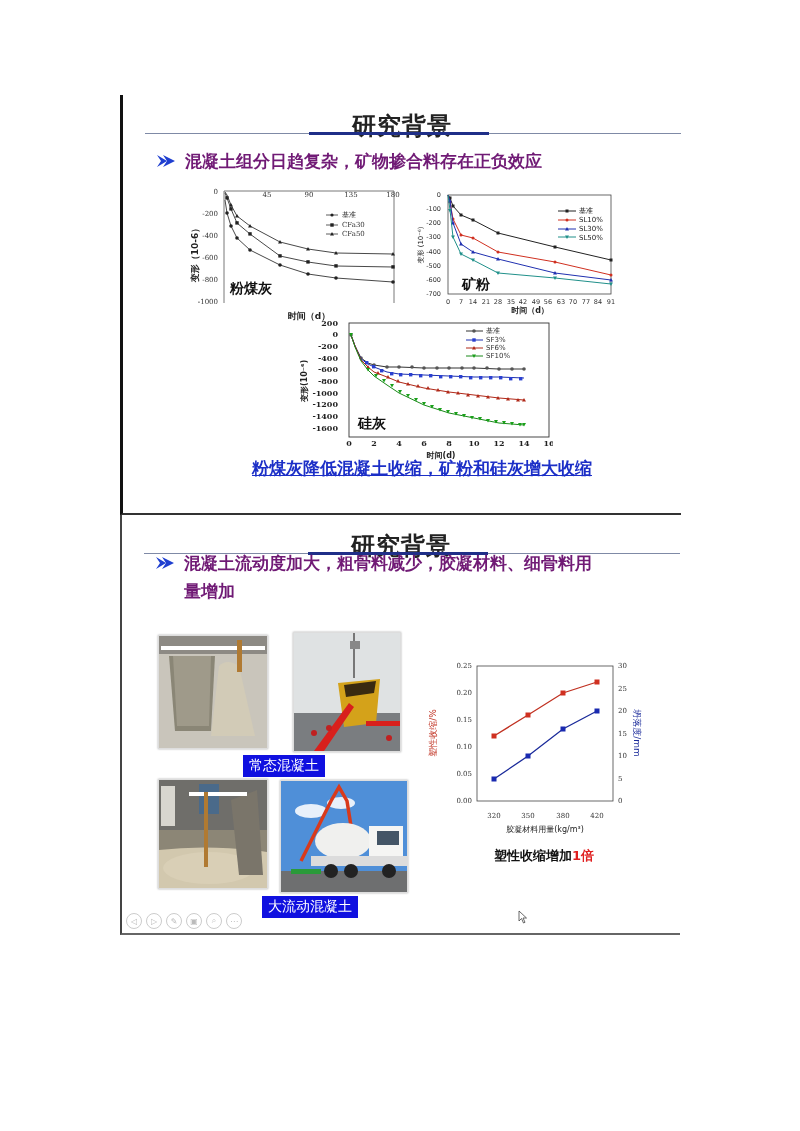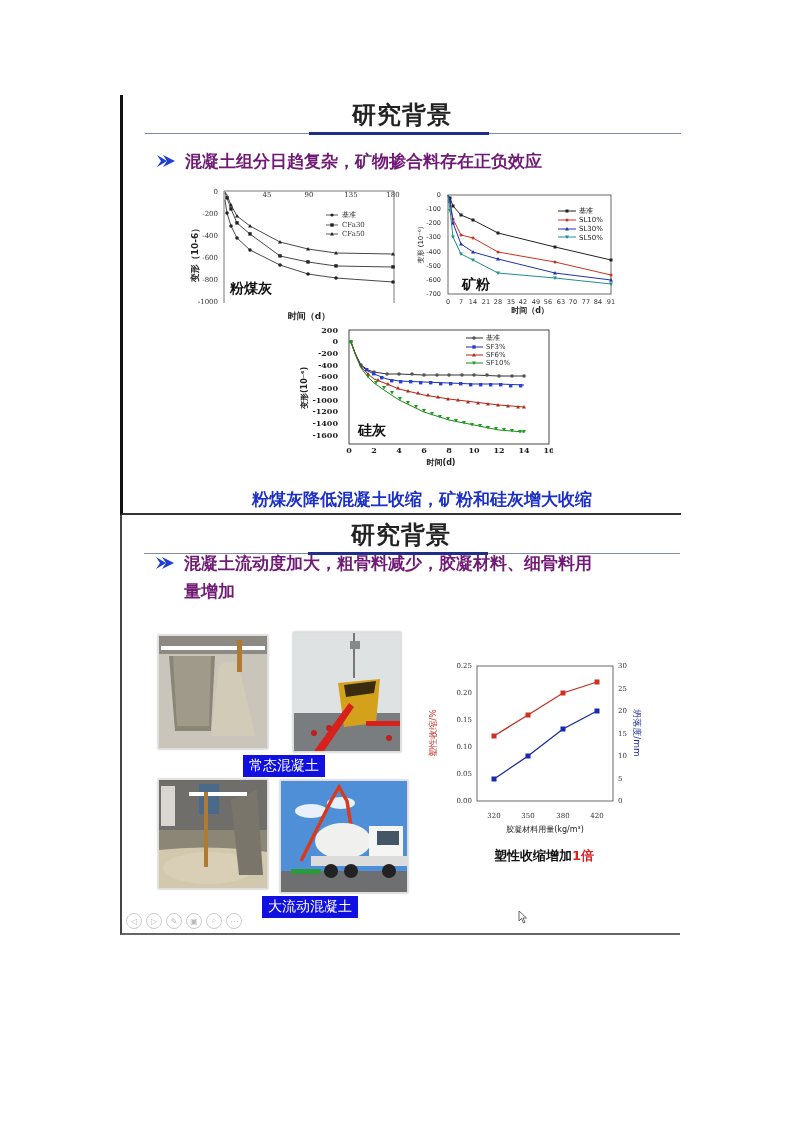--- a/index.html
+++ b/index.html
@@ -1,20 +1,20 @@
 <!DOCTYPE html>
 <html><head>
 <meta charset="utf-8">
 <style>
   html, body { margin: 0; padding: 0; background: #ffffff; }
   body { width: 800px; height: 1131px; position: relative; overflow: hidden; font-family: "DejaVu Sans", "Liberation Sans", sans-serif; color: #111; }
   .slide { position: absolute; left: 120px; width: 558px; background: #fff; }
   #slide1 { top: 95px; height: 418px; border-left: 3px solid #111; border-bottom: 2px solid #333; }
   #slide2 { top: 515px; height: 418px; border-left: 2px solid #444; border-bottom: 2px solid #666; }
-  .title { position: absolute; left: 0; right: 0; text-align: center; font-size: 24px; font-weight: bold; color: #222; letter-spacing: 1px; }
+  .title { position: absolute; left: 0; right: 0; text-align: center; font-size: 24px; font-weight: bold; color: #222; letter-spacing: 1px; margin-top: 11px; }
   .rule { position: absolute; left: 22px; right: 0; height: 1px; background: #7f8aa6; }
   .rule-accent { position: absolute; height: 3px; background: #1f2f88; }
   .bullet { position: absolute; left: 34px; font-size: 17px; font-weight: bold; color: #701a75; line-height: 28px; }
   .bullet .arrow { display: inline-block; width: 18px; height: 14px; margin-right: 10px; vertical-align: -1px; }
   .chart { position: absolute; }
   .chart svg { display: block; }
   .conclusion { position: absolute; left: 0; right: 0; text-align: center; font-size: 17px; font-weight: bold; color: #1c2fc7; }
   .photo { position: absolute; border: 1px solid #ddd; box-shadow: 0 0 2px #aaa; overflow: hidden; }
   .caption-badge { position: absolute; background: #1010e0; color: #fff; font-size: 14px; padding: 2px 6px; font-weight: normal; margin-left: 24px; }
   .note { position: absolute; font-size: 13px; font-weight: bold; color: #111; }
@@ -193,21 +193,21 @@
         <line x1="145" y1="52" x2="163" y2="52" stroke="#20908a"></line>
           <polygon points="152,50.5 156,50.5 154,54" fill="#20908a"></polygon>
           <text x="166" y="55">SL50%</text>
       </g>
       <text x="49" y="104" font-size="14" font-weight="bold" fill="#111" font-family="DejaVu Sans, sans-serif">矿粉</text>
       <text x="10" y="60" font-size="7" fill="#222" transform="rotate(-90 10 60)" text-anchor="middle" font-family="DejaVu Sans, sans-serif">变形 (10⁻⁶)</text>
       <text x="117" y="128" font-size="8" font-weight="bold" fill="#222" text-anchor="middle" font-family="DejaVu Sans, sans-serif">时间（d）</text>
     </svg>
   </div>
 
-  <div class="chart" style="left:170px; top:228px;">
+  <div class="chart" style="left:170px; top:221px;">
     <svg width="260" height="150" viewBox="0 0 260 150">
       <g font-size="8" fill="#222" font-weight="bold" font-family="DejaVu Serif, serif">
         <text x="45" y="10" text-anchor="end">200</text>
         <text x="45" y="21" text-anchor="end">0</text>
         <text x="45" y="33" text-anchor="end">-200</text>
         <text x="45" y="45" text-anchor="end">-400</text>
         <text x="45" y="56" text-anchor="end">-600</text>
         <text x="45" y="68" text-anchor="end">-800</text>
         <text x="45" y="80" text-anchor="end">-1000</text>
         <text x="45" y="91" text-anchor="end">-1200</text>
@@ -325,21 +325,21 @@
         <line x1="173" y1="40" x2="190" y2="40" stroke="#1a8a1a"></line>
           <polygon points="179,38.5 183,38.5 181,42" fill="#1aa01a"></polygon>
           <text x="193" y="42">SF10%</text>
       </g>
       <text x="65" y="112" font-size="14" font-weight="bold" fill="#111" font-family="DejaVu Sans, sans-serif">硅灰</text>
       <text x="14" y="65" font-size="8" font-weight="bold" fill="#222" transform="rotate(-90 14 65)" text-anchor="middle" font-family="DejaVu Sans, sans-serif">变形(10⁻⁶)</text>
       <text x="148" y="142" font-size="8" font-weight="bold" fill="#222" text-anchor="middle" font-family="DejaVu Sans, sans-serif">时间(d)</text>
     </svg>
   </div>
 
-  <div class="conclusion" style="top:393px; left:40px;">粉煤灰降低混凝土收缩，矿粉和硅灰增大收缩</div>
+  <div class="conclusion" style="top:362px; left:40px;text-decoration:underline;">粉煤灰降低混凝土收缩，矿粉和硅灰增大收缩</div>
 </div>
 
 <div class="slide" id="slide2">
   <div class="title" style="top:4px;">研究背景</div>
   <div class="rule" style="top:38px;"></div>
   <div class="rule-accent" style="top:37px; left:186px; width:180px;"></div>
   <div class="bullet" style="top:34px;">
     <svg class="arrow" viewBox="0 0 18 14">
         <polygon points="0,1 10,7 0,13 4,7" fill="#1f3fd0"></polygon>
         <polygon points="6,1 18,7 6,13 10,7" fill="#1f3fd0"></polygon>

